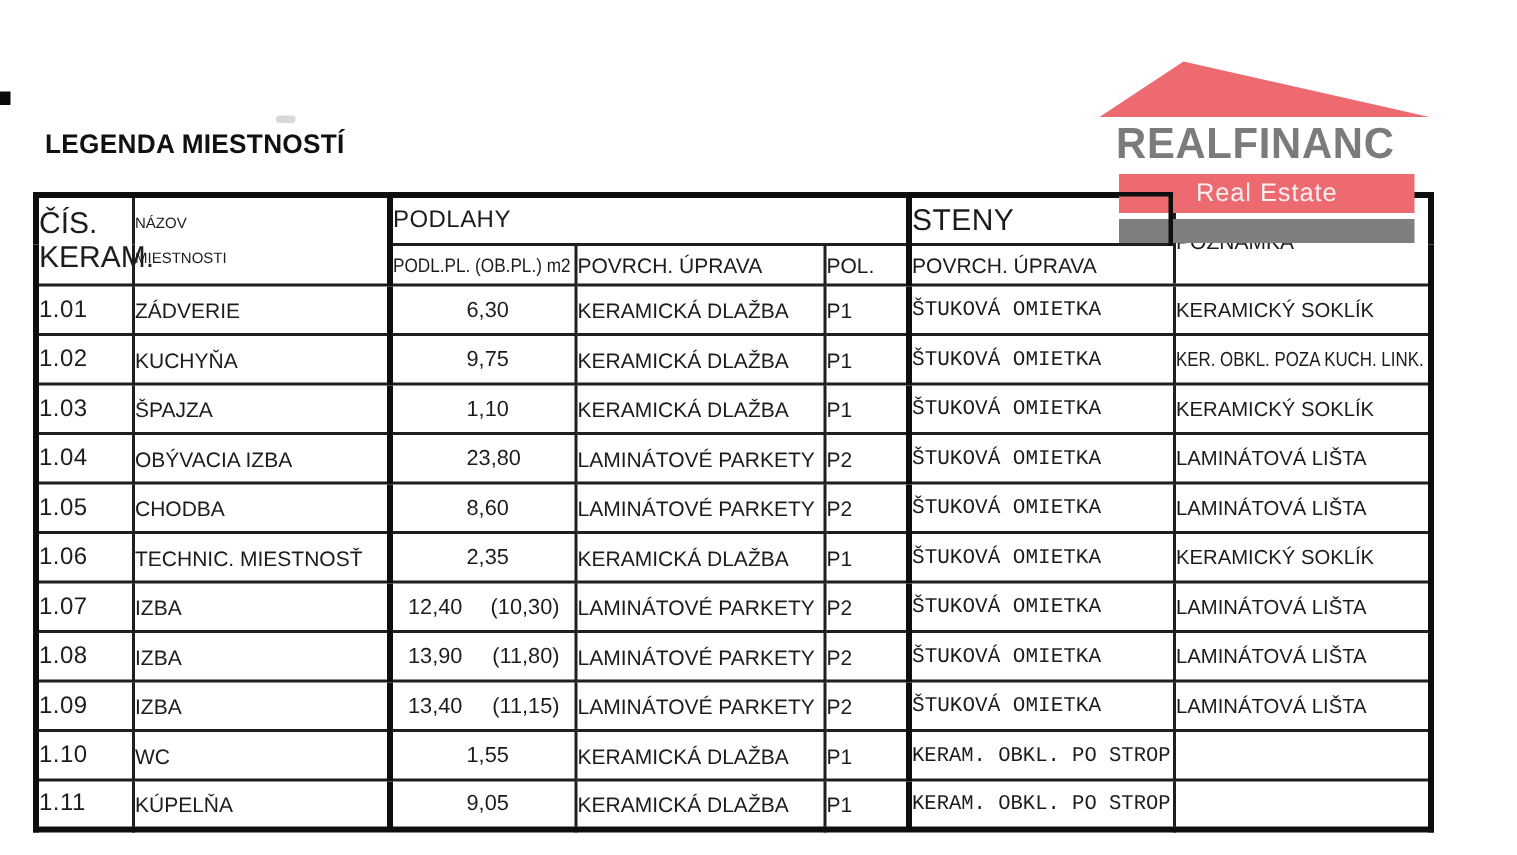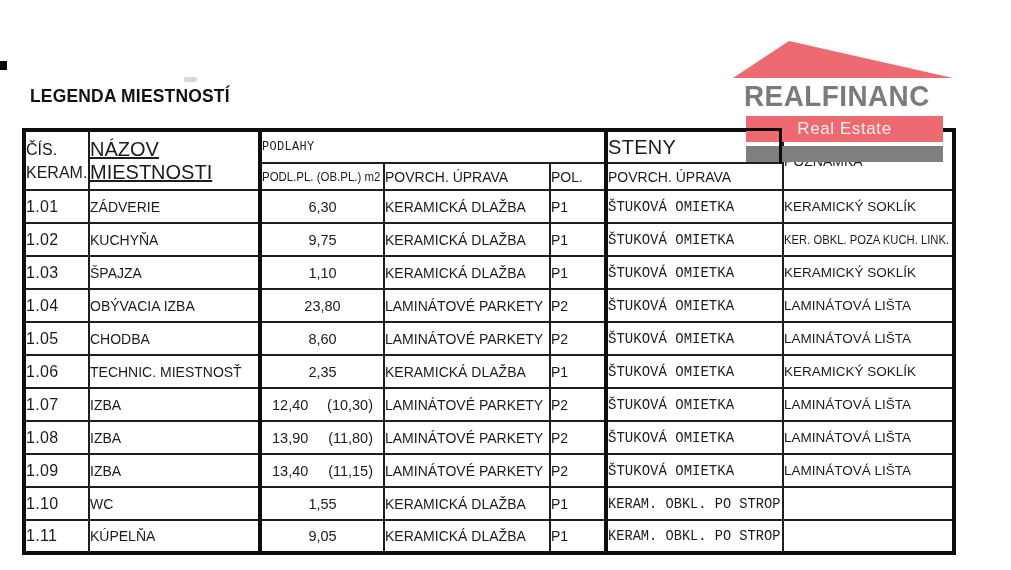--- a/index.html
+++ b/index.html
@@ -54,36 +54,36 @@
     border-right:2px solid #1f1f1f;border-bottom:2px solid #1f1f1f;
   }
   tr.data-row{height:33px;}
   tr.head-a{height:33px;}
   tr.head-b{height:27px;}
   .b-thick{border-right:4px solid #0e0e0e !important;}
   .b-none{border-right:none !important;}
   th.h-bot{border-bottom:3px solid #141414;}
 
   
-  .h-num{padding-left:12px;font-size:16px;line-height:23px;}
-  .h-name{padding-left:8px;font-size:20px;line-height:23px;text-decoration:underline;}
-  .h-group-floors{text-align:center;font-size:12px;font-weight:bold;letter-spacing:0.3px;font-family:Liberation Mono, monospace;}
+  .h-num{padding-left:12px;font-size:20px;line-height:23px;}
+  .h-name{padding-left:8px;font-size:10px;line-height:23px;}
+  .h-group-floors{text-align:center;font-size:16px;font-weight:bold;letter-spacing:0.3px;}
   .h-group-walls{padding-left:9px;font-size:20px;font-weight:bold;letter-spacing:0.3px;}
   .h-area{padding-left:5px;font-size:13px;}
   .h-fsurf{padding-left:10px;font-size:14px;}
   .h-pol{text-align:center;font-size:14px;}
   .h-wsurf{padding-left:12px;font-size:14px;}
   .h-note{vertical-align:bottom;padding-left:6px;padding-bottom:9px;font-size:14px;}
 
   
   .c-num{text-align:center;font-size:16px;font-weight:bold;letter-spacing:0.3px;}
   .c-name{padding-left:11px;font-size:14px;}
   .c-area{font-size:14.5px;}
   .area-wrap{display:flex;justify-content:space-between;padding:0 10px;align-items:center;}
-  .area-wrap:has(.area-ob:empty){justify-content:center;}
+  .area-wrap:has(.area-ob:empty){margin-left:39px;}
   .c-fsurf{padding-left:7px;font-size:14px;}
   .c-pol{text-align:center;font-size:14px;}
   .c-wsurf{padding-left:10px;font-size:14px;font-family:Liberation Mono, monospace;}
   .c-note{padding-left:6px;font-size:13.5px;}
 
   .fit{display:inline-block;white-space:nowrap;transform-origin:left center;}
 </style>
 </head>
 <body>
 

